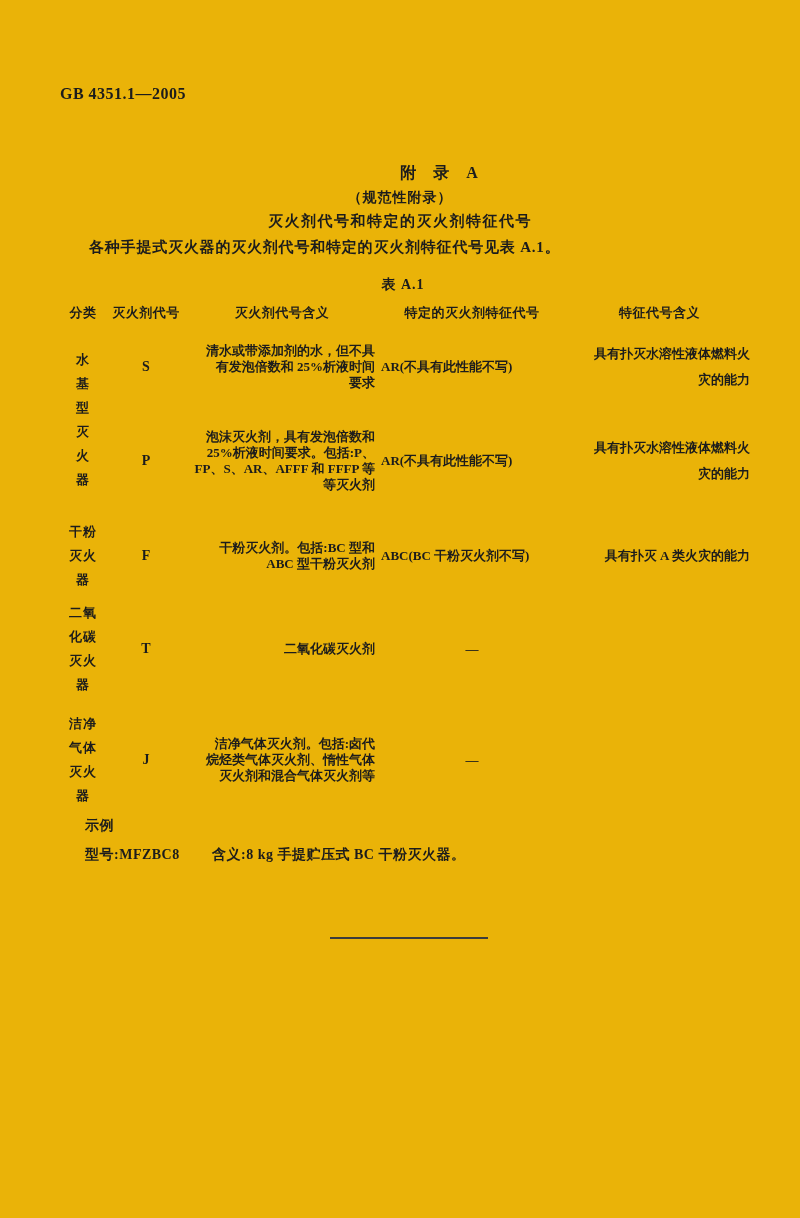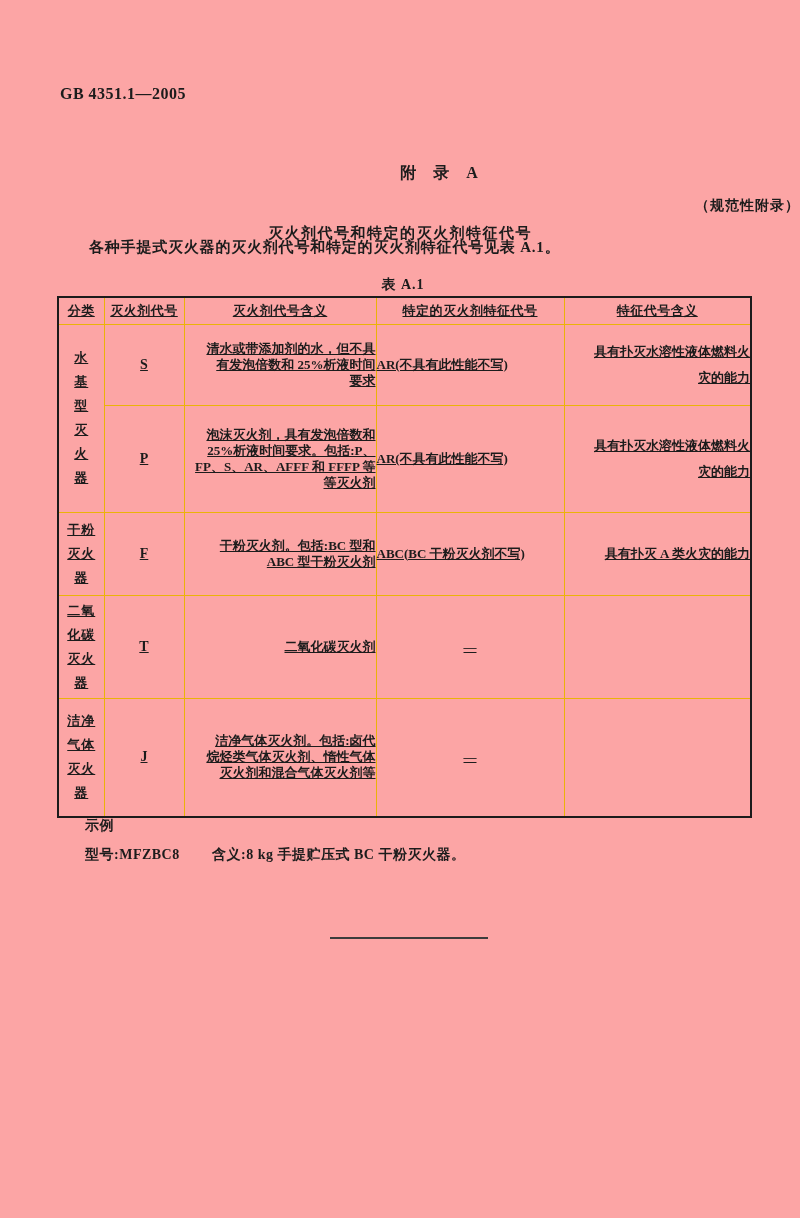--- a/index.html
+++ b/index.html
@@ -1,63 +1,62 @@
 <!DOCTYPE html>
 <html><head>
 <meta charset="utf-8">
 <style>
   html,body{margin:0;padding:0;background:#e8e8e8;}
   .page{
     position:relative;
     width:800px;height:1218px;
     margin:0 auto;
-    background:#fca5a5;
+    background:#eab308;
     font-family:"Liberation Serif","DejaVu Serif",serif;
     color:#1c1c1c;
     font-weight:600;
     overflow:hidden;
   }
   .doc-code{
     position:absolute;left:60px;top:85px;
     font-size:16px;font-weight:bold;letter-spacing:.5px;
   }
   .appendix-title{
     position:absolute;left:0;top:163px;width:800px;text-align:center;
     font-size:16px;font-weight:bold;word-spacing:9px;letter-spacing:2px;margin-left:40px;
   }
   .appendix-subtitle{
-    position:absolute;left:0;top:189px;width:800px;text-align:right;
-    font-size:14px;font-weight:bold;letter-spacing:1px;margin-top:8px;
+    position:absolute;left:0;top:189px;width:800px;text-align:center;
+    font-size:14px;font-weight:bold;letter-spacing:1px;
   }
   .appendix-heading{
-    position:absolute;left:0;top:224px;width:800px;text-align:center;
+    position:absolute;left:0;top:212px;width:800px;text-align:center;
     font-size:15px;font-weight:bold;letter-spacing:1.5px;
   }
   .intro{
     position:absolute;left:89px;top:238px;width:660px;
     font-size:15px;letter-spacing:.8px;
   }
   .table-caption{
     position:absolute;left:0;top:276px;width:806px;text-align:center;
     font-size:14px;font-weight:bold;letter-spacing:1px;
   }
   table.main{
     position:absolute;left:57px;top:296px;
     border-collapse:collapse;table-layout:fixed;
     width:693px;
     border:2px solid #1b1b1b;
     font-size:13px;
   }
   table.main td,table.main th{
-    border:1px solid #eab308;
+    border:6px solid #eab308;
     padding:0;
     vertical-align:middle;
     white-space:pre-line;
     font-weight:600;
-    text-decoration:underline;
   }
   th.hdr{font-size:13px;font-weight:bold;text-align:center;letter-spacing:.5px;}
   td.cat{text-align:center;line-height:24px;letter-spacing:1px;}
   td.code{text-align:center;font-size:14px;}
   td.meaning{text-align:right;padding:4px 9px;line-height:16px;}
   td.specific{text-align:left;padding:0 0 0 14px;line-height:22px;margin-top:20px;}
   td.specific.dash{text-align:center;padding:0;}
   td.feature{text-align:right;padding:0 11px;line-height:26px;}
   .examples{position:absolute;left:85px;top:816px;font-size:14px;letter-spacing:.5px;}
   .example-label{height:25px;line-height:20px;}

